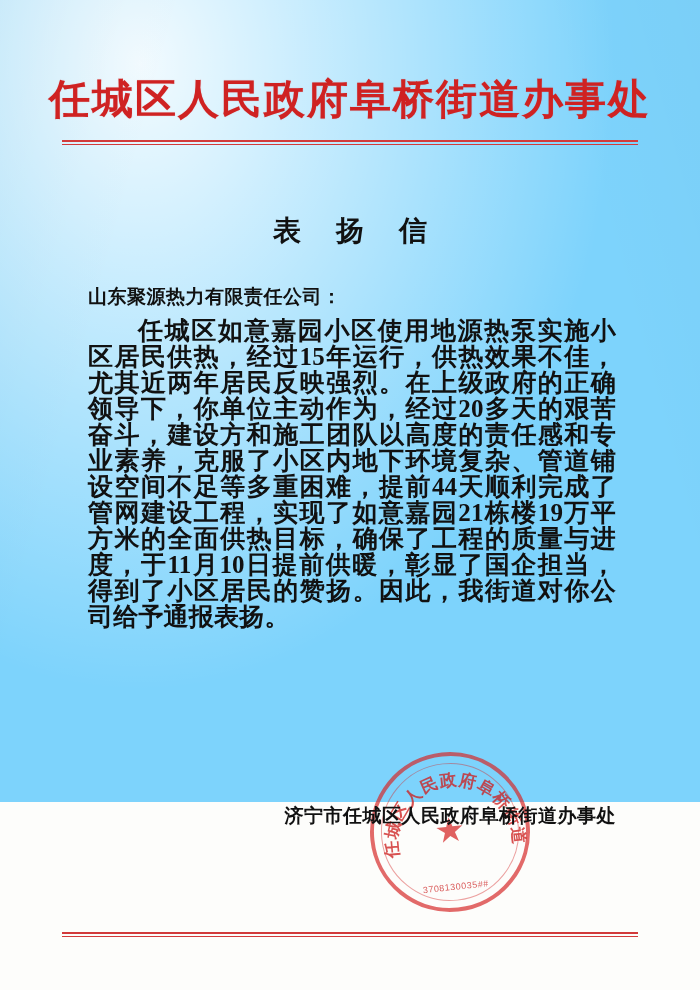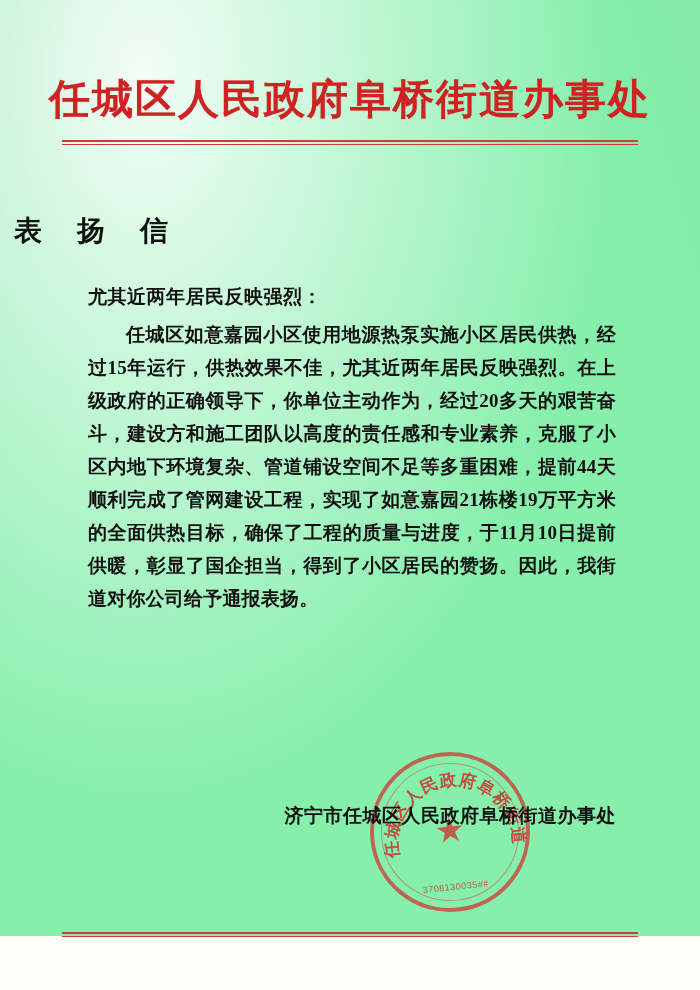--- a/index.html
+++ b/index.html
@@ -10,22 +10,22 @@
     width: 700px;
     height: 990px;
     background: #fdfdfb;
     font-family: "Liberation Serif", "DejaVu Serif", serif;
     color: #1a1a1a;
     overflow: hidden;
   }
   .page {
     position: relative;
     width: 700px;
-    height: 936px;
-    background: #86efac;
+    height: 802px;
+    background: #7dd3fc;
     box-sizing: border-box;
   }
   
   .paper-texture {
     position: absolute;
     inset: 0;
     background:
       linear-gradient(105deg, rgba(0,0,0,0.015) 0%, rgba(0,0,0,0) 22%),
       linear-gradient(255deg, rgba(0,0,0,0.018) 0%, rgba(0,0,0,0) 18%),
       radial-gradient(ellipse at 20% 8%, rgba(255,255,255,0.9) 0%, rgba(250,250,247,0) 60%);
@@ -70,21 +70,21 @@
     height: 1px;
   }
   .rule-top { top: 140px; }
   .rule-bottom { top: 932px; }
 
   .doc-title {
     position: absolute;
     top: 212px;
     left: 0;
     right: 0;
-    text-align: left;
+    text-align: center;
     font-size: 28px;
     font-weight: bold;
     letter-spacing: 14px;
     text-indent: 14px;
     color: #111;
   }
 
   .salutation {
     position: absolute;
     top: 284px;
@@ -93,23 +93,23 @@
     font-weight: bold;
     letter-spacing: 0.5px;
     color: #111;
   }
 
   .body-block {
     position: absolute;
     top: 318px;
     left: 88px;
     width: 528px;
-    font-size: 19px;
-    font-weight: bold;
-    line-height: 33px;
+    font-size: 25px;
+    font-weight: bold;
+    line-height: 26px;
     color: #111;
     text-align: justify;
     text-justify: inter-ideograph;
     letter-spacing: 0.2px;
   }
   .body-block p {
     margin: 0 0 14px 0;
     text-indent: 2em;
   }
 
@@ -188,21 +188,21 @@
 
 <div class="page">
   <div class="paper-texture"></div>
 
   <div class="header-title">任城区人民政府阜桥街道办事处</div>
 
   <div class="rule-double rule-top"></div>
 
   <div class="doc-title">表 扬 信</div>
 
-  <div class="salutation">尤其近两年居民反映强烈：</div>
+  <div class="salutation">山东聚源热力有限责任公司：</div>
 
   <div class="body-block">
     <p>任城区如意嘉园小区使用地源热泵实施小区居民供热，经过15年运行，供热效果不佳，尤其近两年居民反映强烈。在上级政府的正确领导下，你单位主动作为，经过20多天的艰苦奋斗，建设方和施工团队以高度的责任感和专业素养，克服了小区内地下环境复杂、管道铺设空间不足等多重困难，提前44天顺利完成了管网建设工程，实现了如意嘉园21栋楼19万平方米的全面供热目标，确保了工程的质量与进度，于11月10日提前供暖，彰显了国企担当，得到了小区居民的赞扬。因此，我街道对你公司给予通报表扬。</p>
   </div>
 
   <div class="seal">
     <div class="seal-inner"></div>
     <svg class="seal-arc" viewBox="0 0 160 160">
       <defs>
         <path id="sealArcPath" d="M 22,88 A 58,58 0 1 1 138,88"></path>

